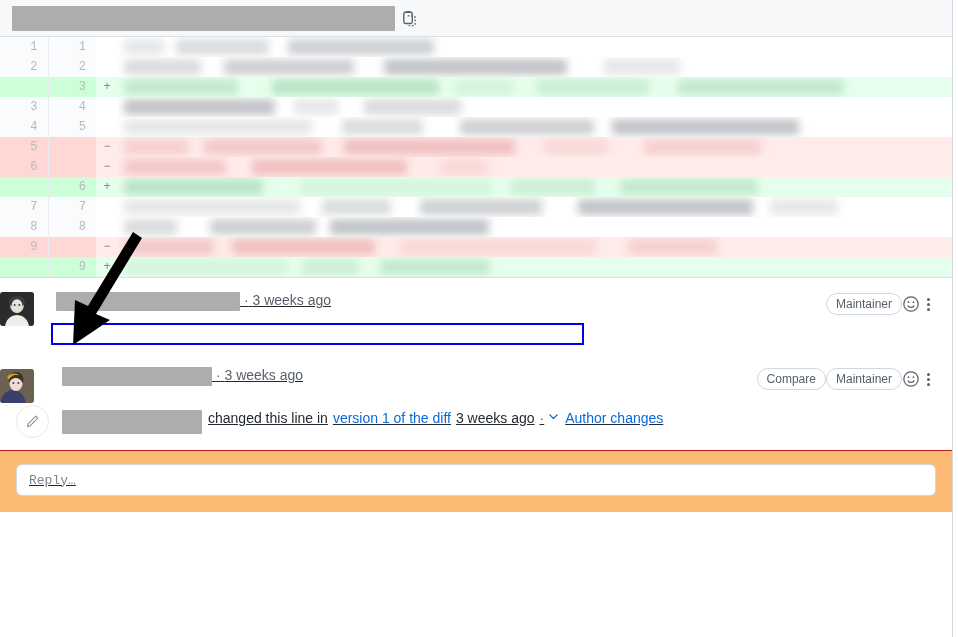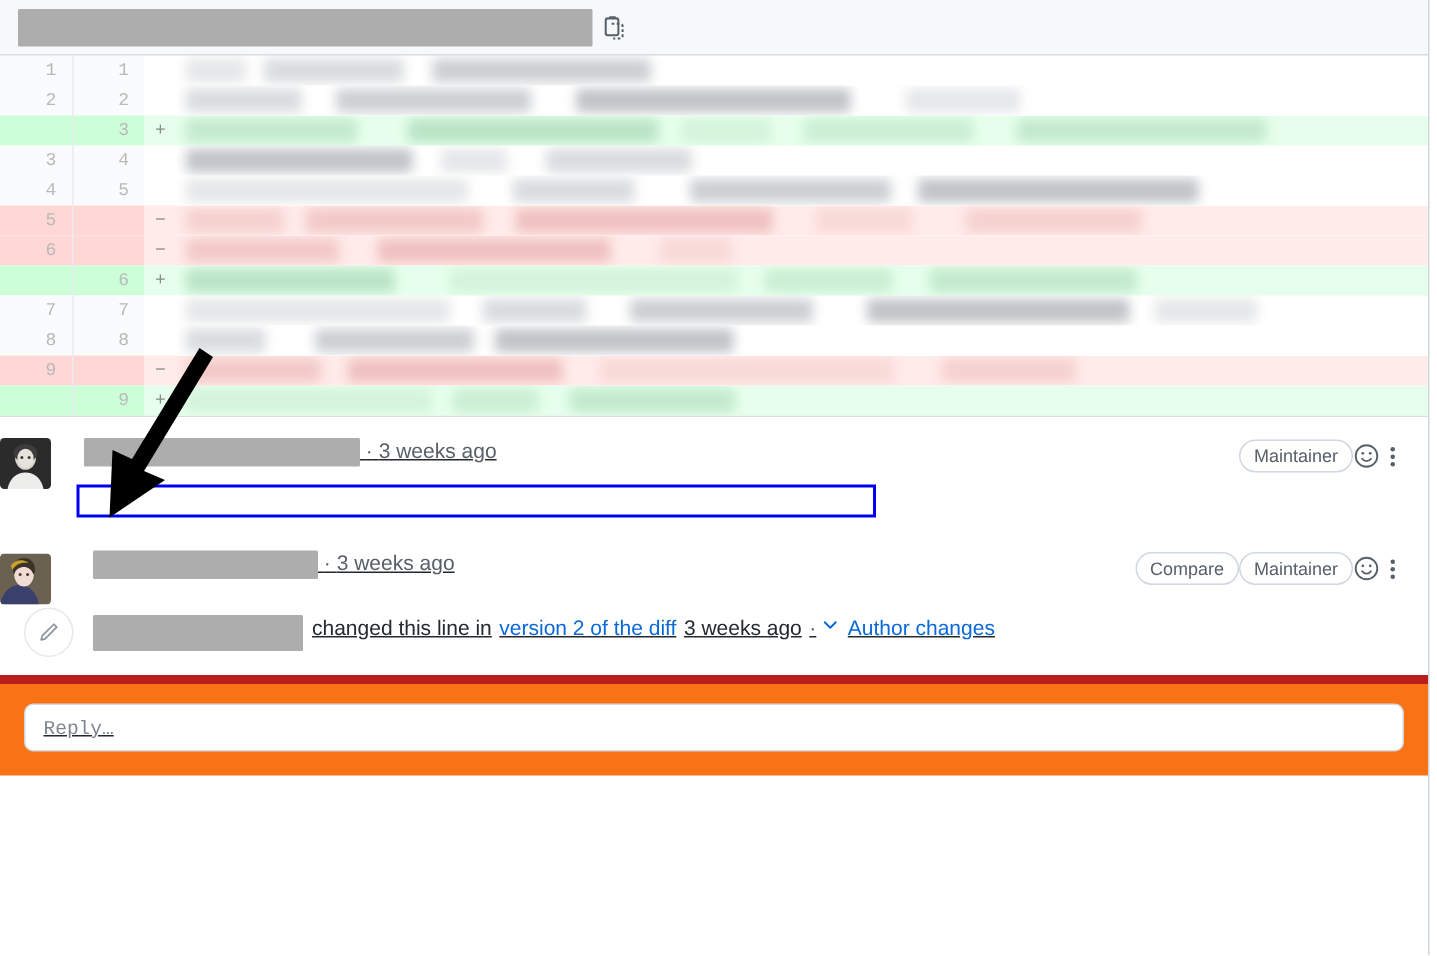--- a/index.html
+++ b/index.html
@@ -98,21 +98,21 @@
   .pencil{
     width:31px;height:31px;border-radius:50%;border:1px solid #e6e8ea;background:#ffffff;
     display:flex;align-items:center;justify-content:center;color:#8b949e;flex:0 0 auto;
   }
   .tl-text{margin-left:13px;font-size:14px;color:#24292f;display:flex;gap:0;}
   .tl-redact{width:140px;height:24px;display:inline-block;vertical-align:middle;}
   .chev{display:inline-block;color:#0969da;margin:0 5px 0 3px;cursor:pointer;}
 
   
   .reply-area{
-    background:#f97316;border-top:6px solid #b91c1c;padding:13px 16px 16px 16px;
+    background:#fdba74;border-top:1px solid #b91c1c;padding:13px 16px 16px 16px;
   }
   .reply-box{
     height:30px;background:#ffffff;border:1px solid #d0d7de;border-radius:6px;
     display:flex;align-items:center;padding:0 12px;
     font-family:"Liberation Mono", monospace;font-size:13px;color:#7d8590;cursor:text;
   }
 
   
   .arrow{position:absolute;left:0;top:0;width:958px;height:637px;pointer-events:none;}
 </style>
@@ -352,21 +352,21 @@
 
       <div class="timeline">
         <span class="pencil">
           <svg width="15" height="15" viewBox="0 0 16 16" fill="none" stroke="#8b949e" stroke-width="1.2" stroke-linejoin="round">
             <path d="M11.6 2.3l2.1 2.1-8.3 8.3-2.8.7.7-2.8z"></path>
           </svg>
         </span>
         <span class="tl-text">
           <span class="redact tl-redact"></span>
           <span style="margin-left:6px;">changed this line in</span>
-          <span class="link" style="margin-left:5px;">version 2 of the diff</span>
+          <span class="link" style="margin-left:5px;">version 1 of the diff</span>
           <span style="margin-left:5px;">3 weeks ago</span>
           <span style="margin-left:5px;color:#57606a;">·</span>
           <span class="chev">
             <svg width="13" height="13" viewBox="0 0 16 16" fill="none" stroke="#0969da" stroke-width="1.6" stroke-linecap="round" stroke-linejoin="round">
               <path d="M3.5 6l4.5 4.5L12.5 6"></path>
             </svg>
           </span>
           <span class="link">Author changes</span>
         </span>
       </div>

